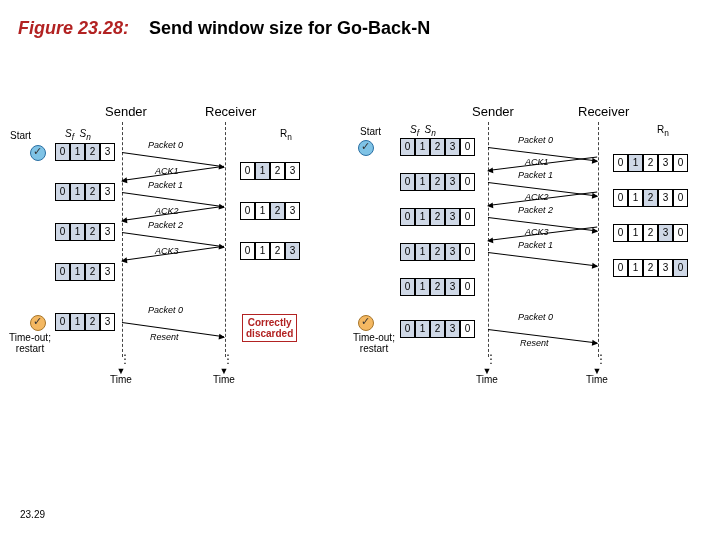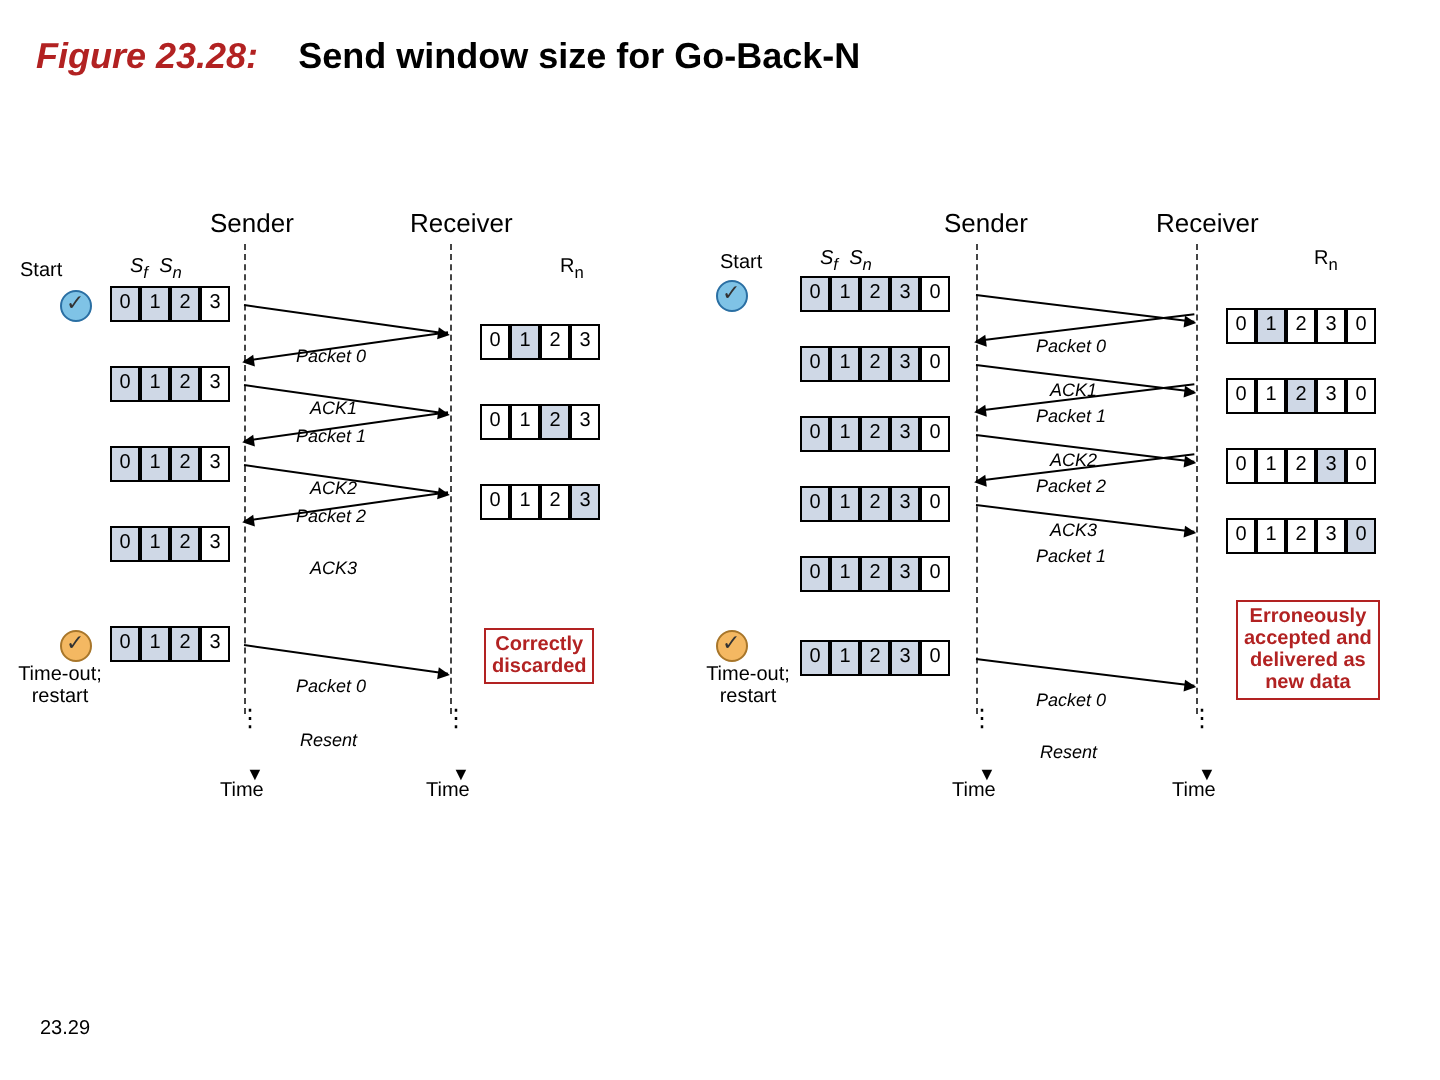--- a/index.html
+++ b/index.html
@@ -82,21 +82,20 @@
     width: 0; height: 0;
     border-top: 3px solid transparent;
     border-bottom: 3px solid transparent;
   }
   .arrow-r::after { right: -1px; top: -3px; border-left: 6px solid #000; }
   .arrow-l::after { left: -1px;  top: -3px; border-right: 6px solid #000; }
   .msg-label {
     position: absolute;
     font-size: 9px;
     font-style: italic;
-    margin-top: 33px;
   }
   .callout {
     position: absolute;
     border: 1px solid #b22222;
     color: #b22222;
     font-size: 10px;
     font-weight: bold;
     text-align: center;
     padding: 2px 3px;
     background: #fff;
@@ -129,22 +128,21 @@
   }
   .caption {
     position: absolute;
     font-size: 13px;
     text-align: center;
     width: 100%;
   }
   .time-arrow {
     position: absolute;
     font-size: 10px;
-    text-align:right;
-    margin-top:16px;
+    text-align:center;
   }
   .time-arrow::before {
     content:"▼";
     display:block;
     font-size:9px;
     line-height:6px;
   }
   .vdots {
     position:absolute;
     font-size:12px;
@@ -369,24 +367,20 @@
     <div class="arrow-l" style="left:128px; top:130px; width:110px; transform:rotate(-7deg); transform-origin:left;"></div>
     <div class="msg-label" style="left:165px; top:117px;">ACK3</div>
 
     <div class="arrow-r" style="left:128px; top:142px; width:110px; transform:rotate(7deg); transform-origin:left;"></div>
     <div class="msg-label" style="left:158px; top:130px;">Packet 1</div>
 
     <div class="arrow-r" style="left:128px; top:219px; width:110px; transform:rotate(7deg); transform-origin:left;"></div>
     <div class="msg-label" style="left:158px; top:202px;">Packet 0</div>
     <div class="msg-label" style="left:160px; top:228px;">Resent</div>
 
-    <div class="callout" style="left:258px; top:190px; white-space:pre-line;">Erroneously
-accepted and
-delivered as
-new data</div>
 
     <div class="vdots" style="left:125px; top:242px;">⋮</div>
     <div class="vdots" style="left:235px; top:242px;">⋮</div>
     <div class="time-arrow" style="left:116px; top:258px;">Time</div>
     <div class="time-arrow" style="left:226px; top:258px;">Time</div>
 
   </div>
 
 </div>
 

